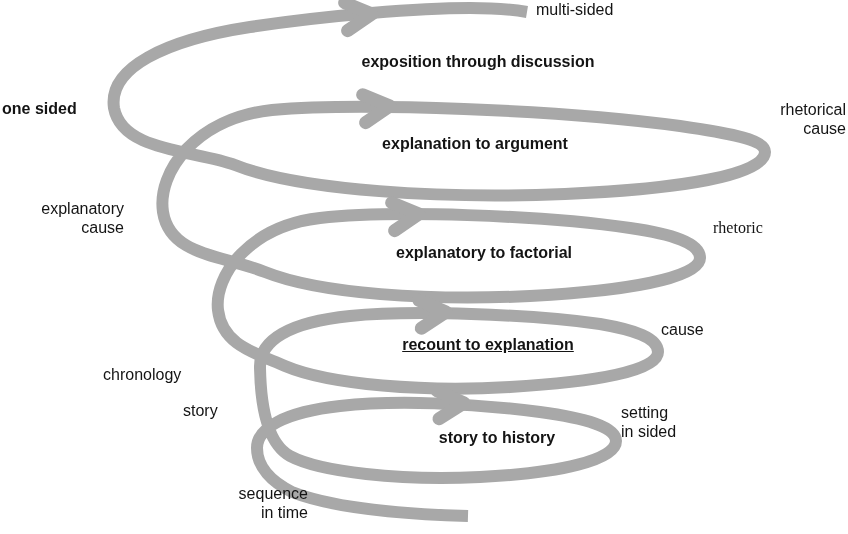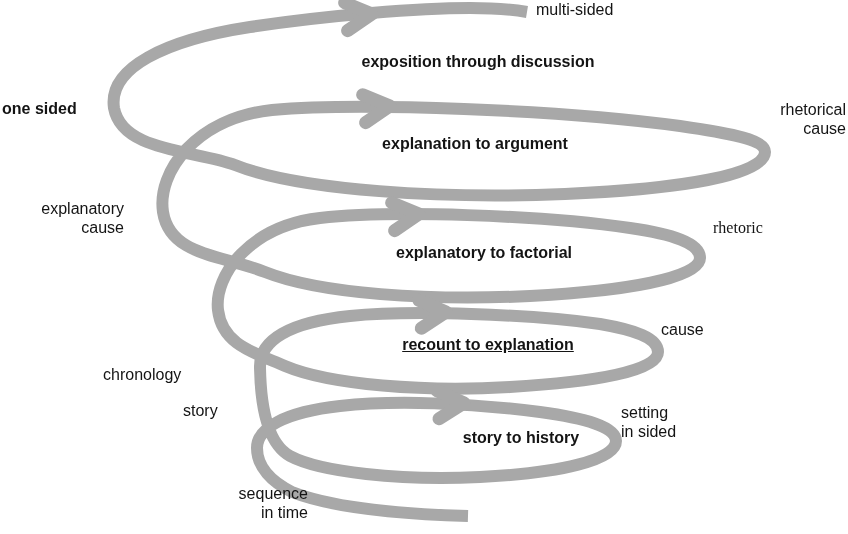--- a/index.html
+++ b/index.html
@@ -31,21 +31,21 @@
   .pos-explanatory-cause{right:724px;top:199px;width:140px;}
   .pos-chronology{left:103px;top:318px;margin-top:47px;}
   .pos-time{left:183px;top:401px;}
   .pos-sequence-in-time{right:540px;top:484px;width:140px;}
   .pos-multi-sided{left:536px;top:0px;}
   .pos-rhetorical-cause{right:2px;top:100px;width:140px;}
   .pos-rhetoric{left:713px;top:218px;font-family:Liberation Serif, serif;}
   .pos-cause{left:661px;top:320px;}
   .pos-setting-in-time{left:621px;top:403px;width:110px;}
   
-  .pos-s0{left:521px;top:428px;}
+  .pos-s0{left:497px;top:428px;}
   .pos-s1{left:488px;top:335px;text-decoration:underline;}
   .pos-s2{left:484px;top:243px;}
   .pos-s3{left:475px;top:134px;}
   .pos-s4{left:478px;top:52px;}
 </style>
 </head>
 <body>
 
 <svg class="stage-canvas" width="848" height="534" viewBox="0 0 848 534">
   <path class="spiral-stroke" d="

